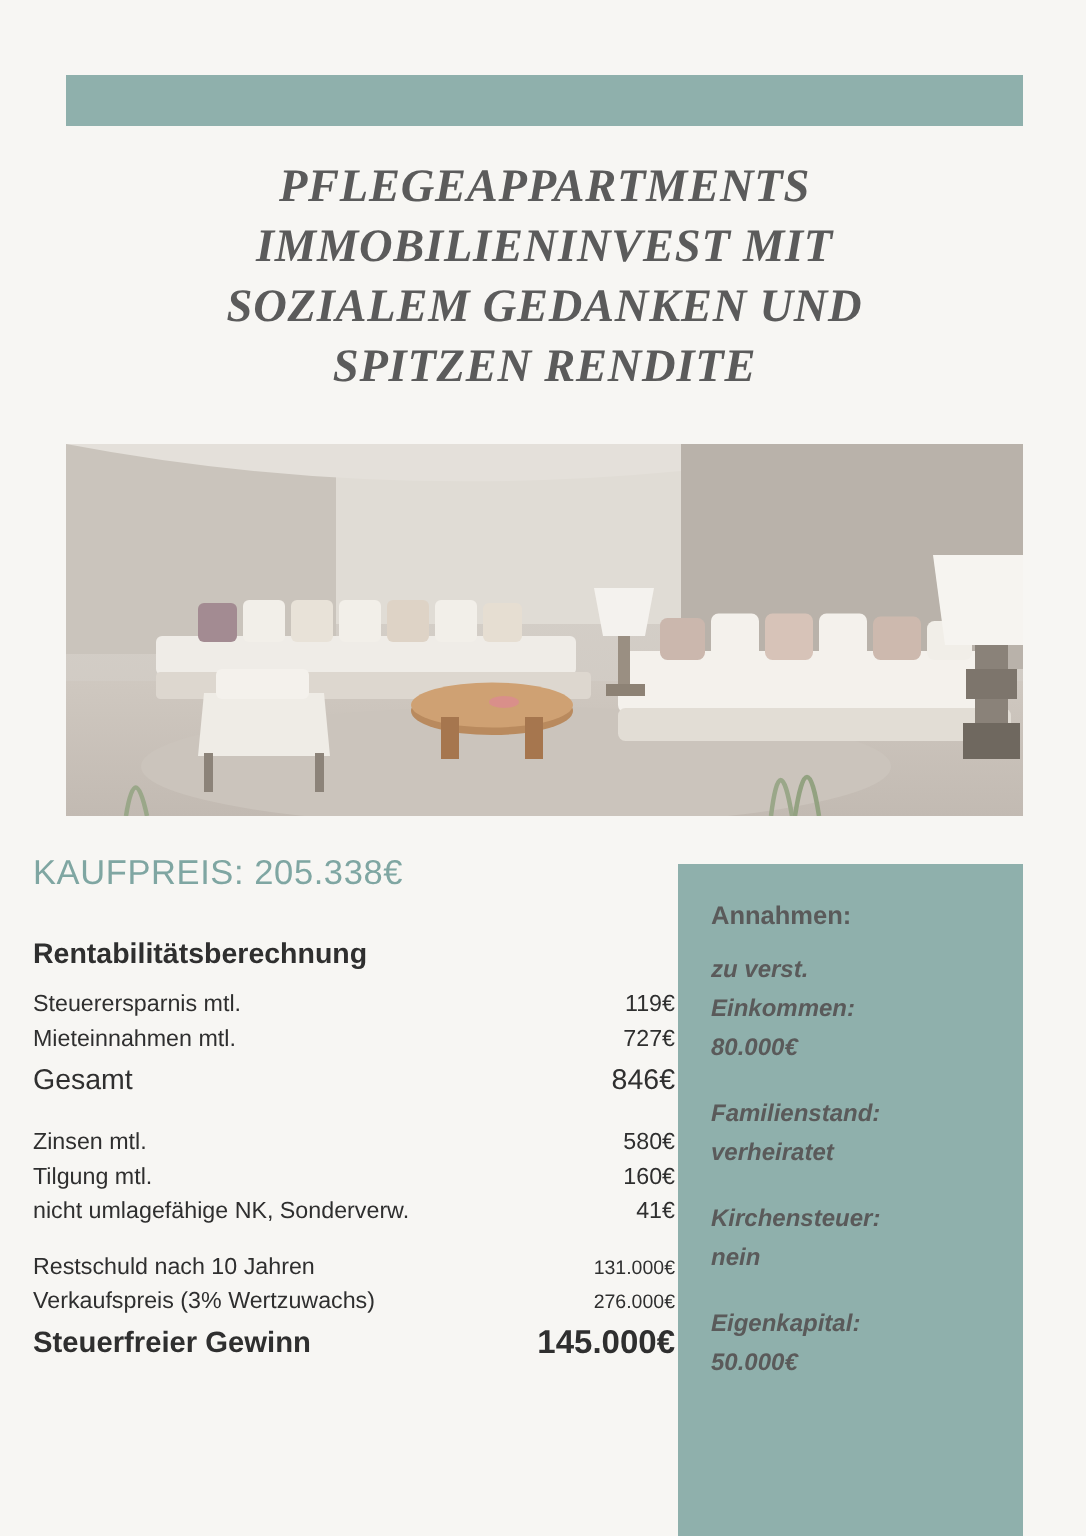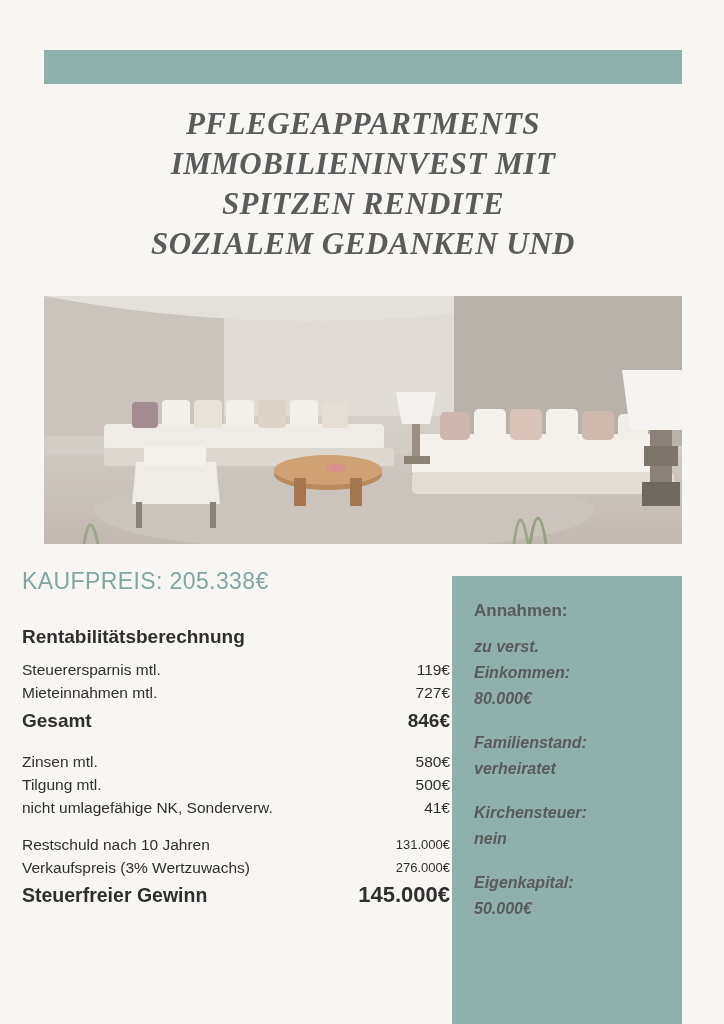--- a/index.html
+++ b/index.html
@@ -94,21 +94,21 @@
     white-space: nowrap;
   }
   .row .val {
     flex: 0 0 auto;
     text-align: right;
     white-space: nowrap;
     padding-left: 8px;
   }
   .row.total {
     font-size: 19px;
-    font-weight: 700;
+    font-weight: 400;
     line-height: 30px;
     margin-top: 2px;
   }
   .row.total .val {
     font-size: 19px;
   }
   .row.big-val .val {
     font-size: 13px;
   }
   .row.total-big {
@@ -156,22 +156,22 @@
 </head>
 <body>
 
 <div class="page">
 
   <div class="top-bar"></div>
 
   <div class="title">
     <div>PFLEGEAPPARTMENTS</div>
     <div>IMMOBILIENINVEST MIT</div>
+    <div>SOZIALEM GEDANKEN UND</div>
     <div>SPITZEN RENDITE</div>
-    <div>SOZIALEM GEDANKEN UND</div>
   </div>
 
   <div class="photo">
     <svg width="638" height="248" viewBox="0 0 638 248" xmlns="http://www.w3.org/2000/svg">
       <defs>
         <linearGradient id="wallg" x1="0" y1="0" x2="0" y2="1">
           <stop offset="0" stop-color="#d9d4cd"></stop>
           <stop offset="1" stop-color="#cdc7c0"></stop>
         </linearGradient>
         <linearGradient id="floorg" x1="0" y1="0" x2="0" y2="1">
@@ -256,21 +256,21 @@
     </div>
 
     <div class="gap"></div>
 
     <div class="row">
       <span class="lbl">Zinsen mtl.</span>
       <span class="val">580€</span>
     </div>
     <div class="row">
       <span class="lbl">Tilgung mtl.</span>
-      <span class="val">500€</span>
+      <span class="val">160€</span>
     </div>
     <div class="row">
       <span class="lbl">nicht umlagefähige NK, Sonderverw.</span>
       <span class="val">41€</span>
     </div>
 
     <div class="gap"></div>
 
     <div class="row big-val">
       <span class="lbl">Restschuld nach 10 Jahren</span>

